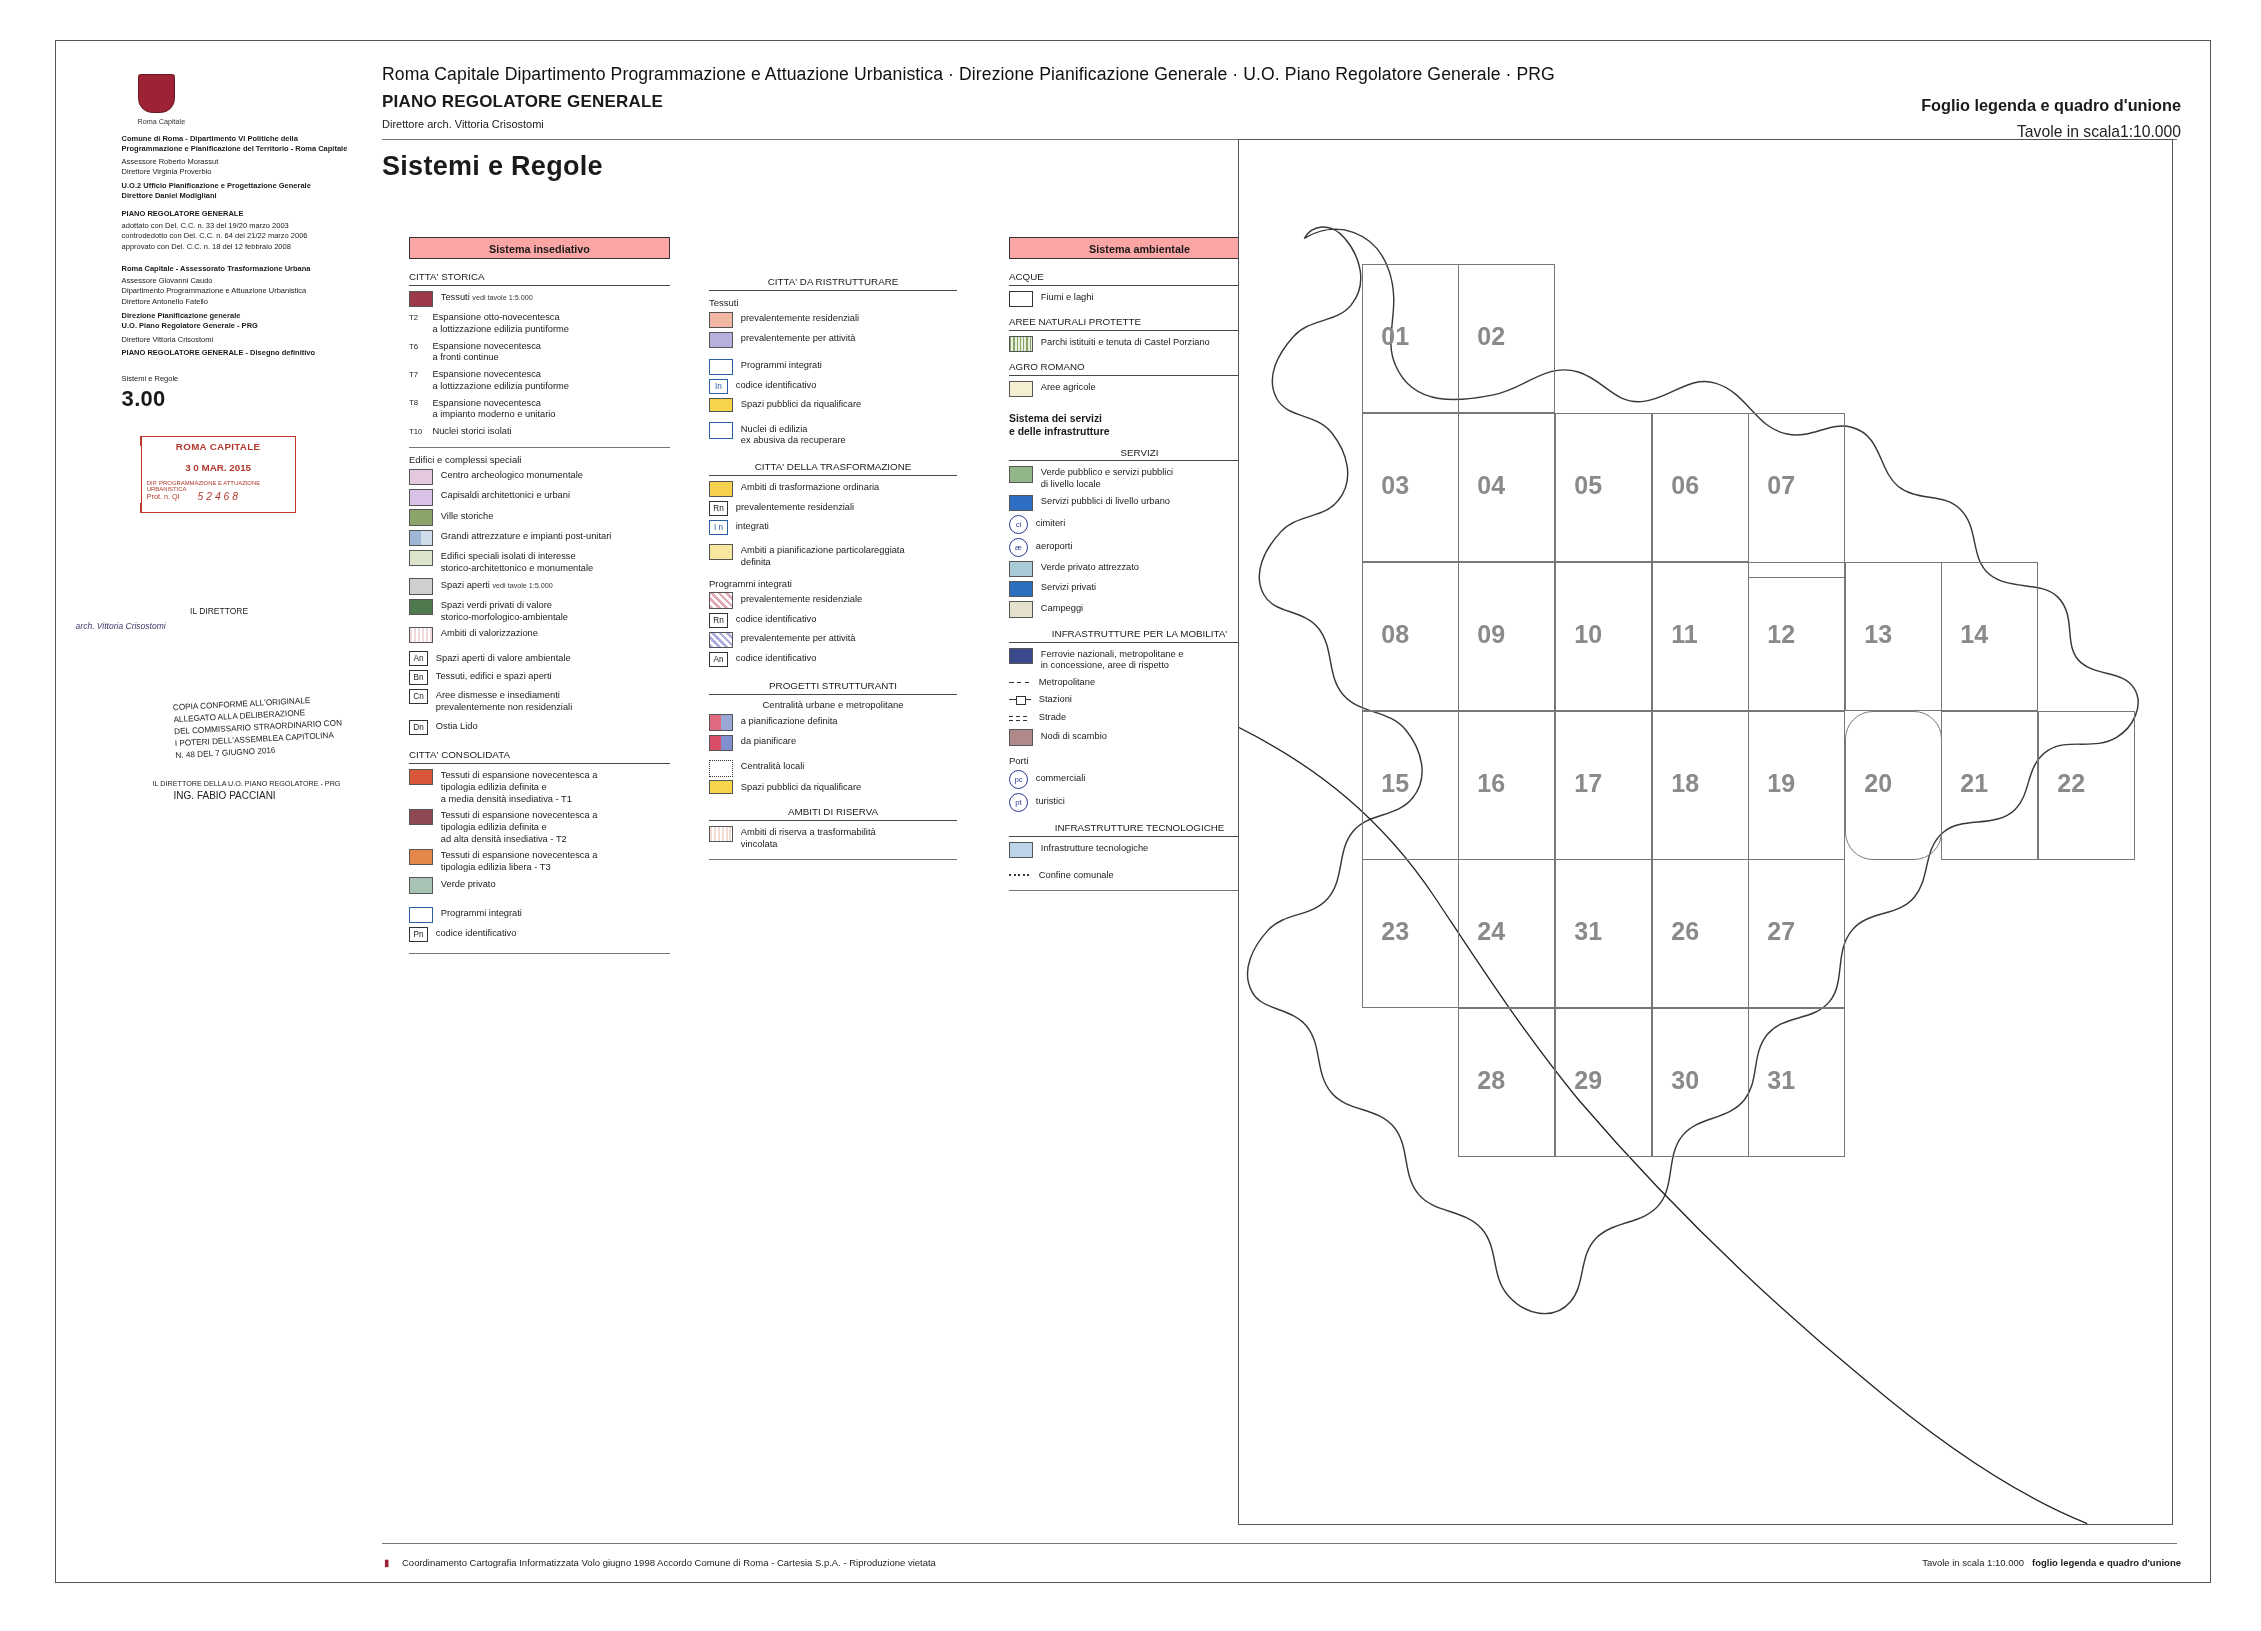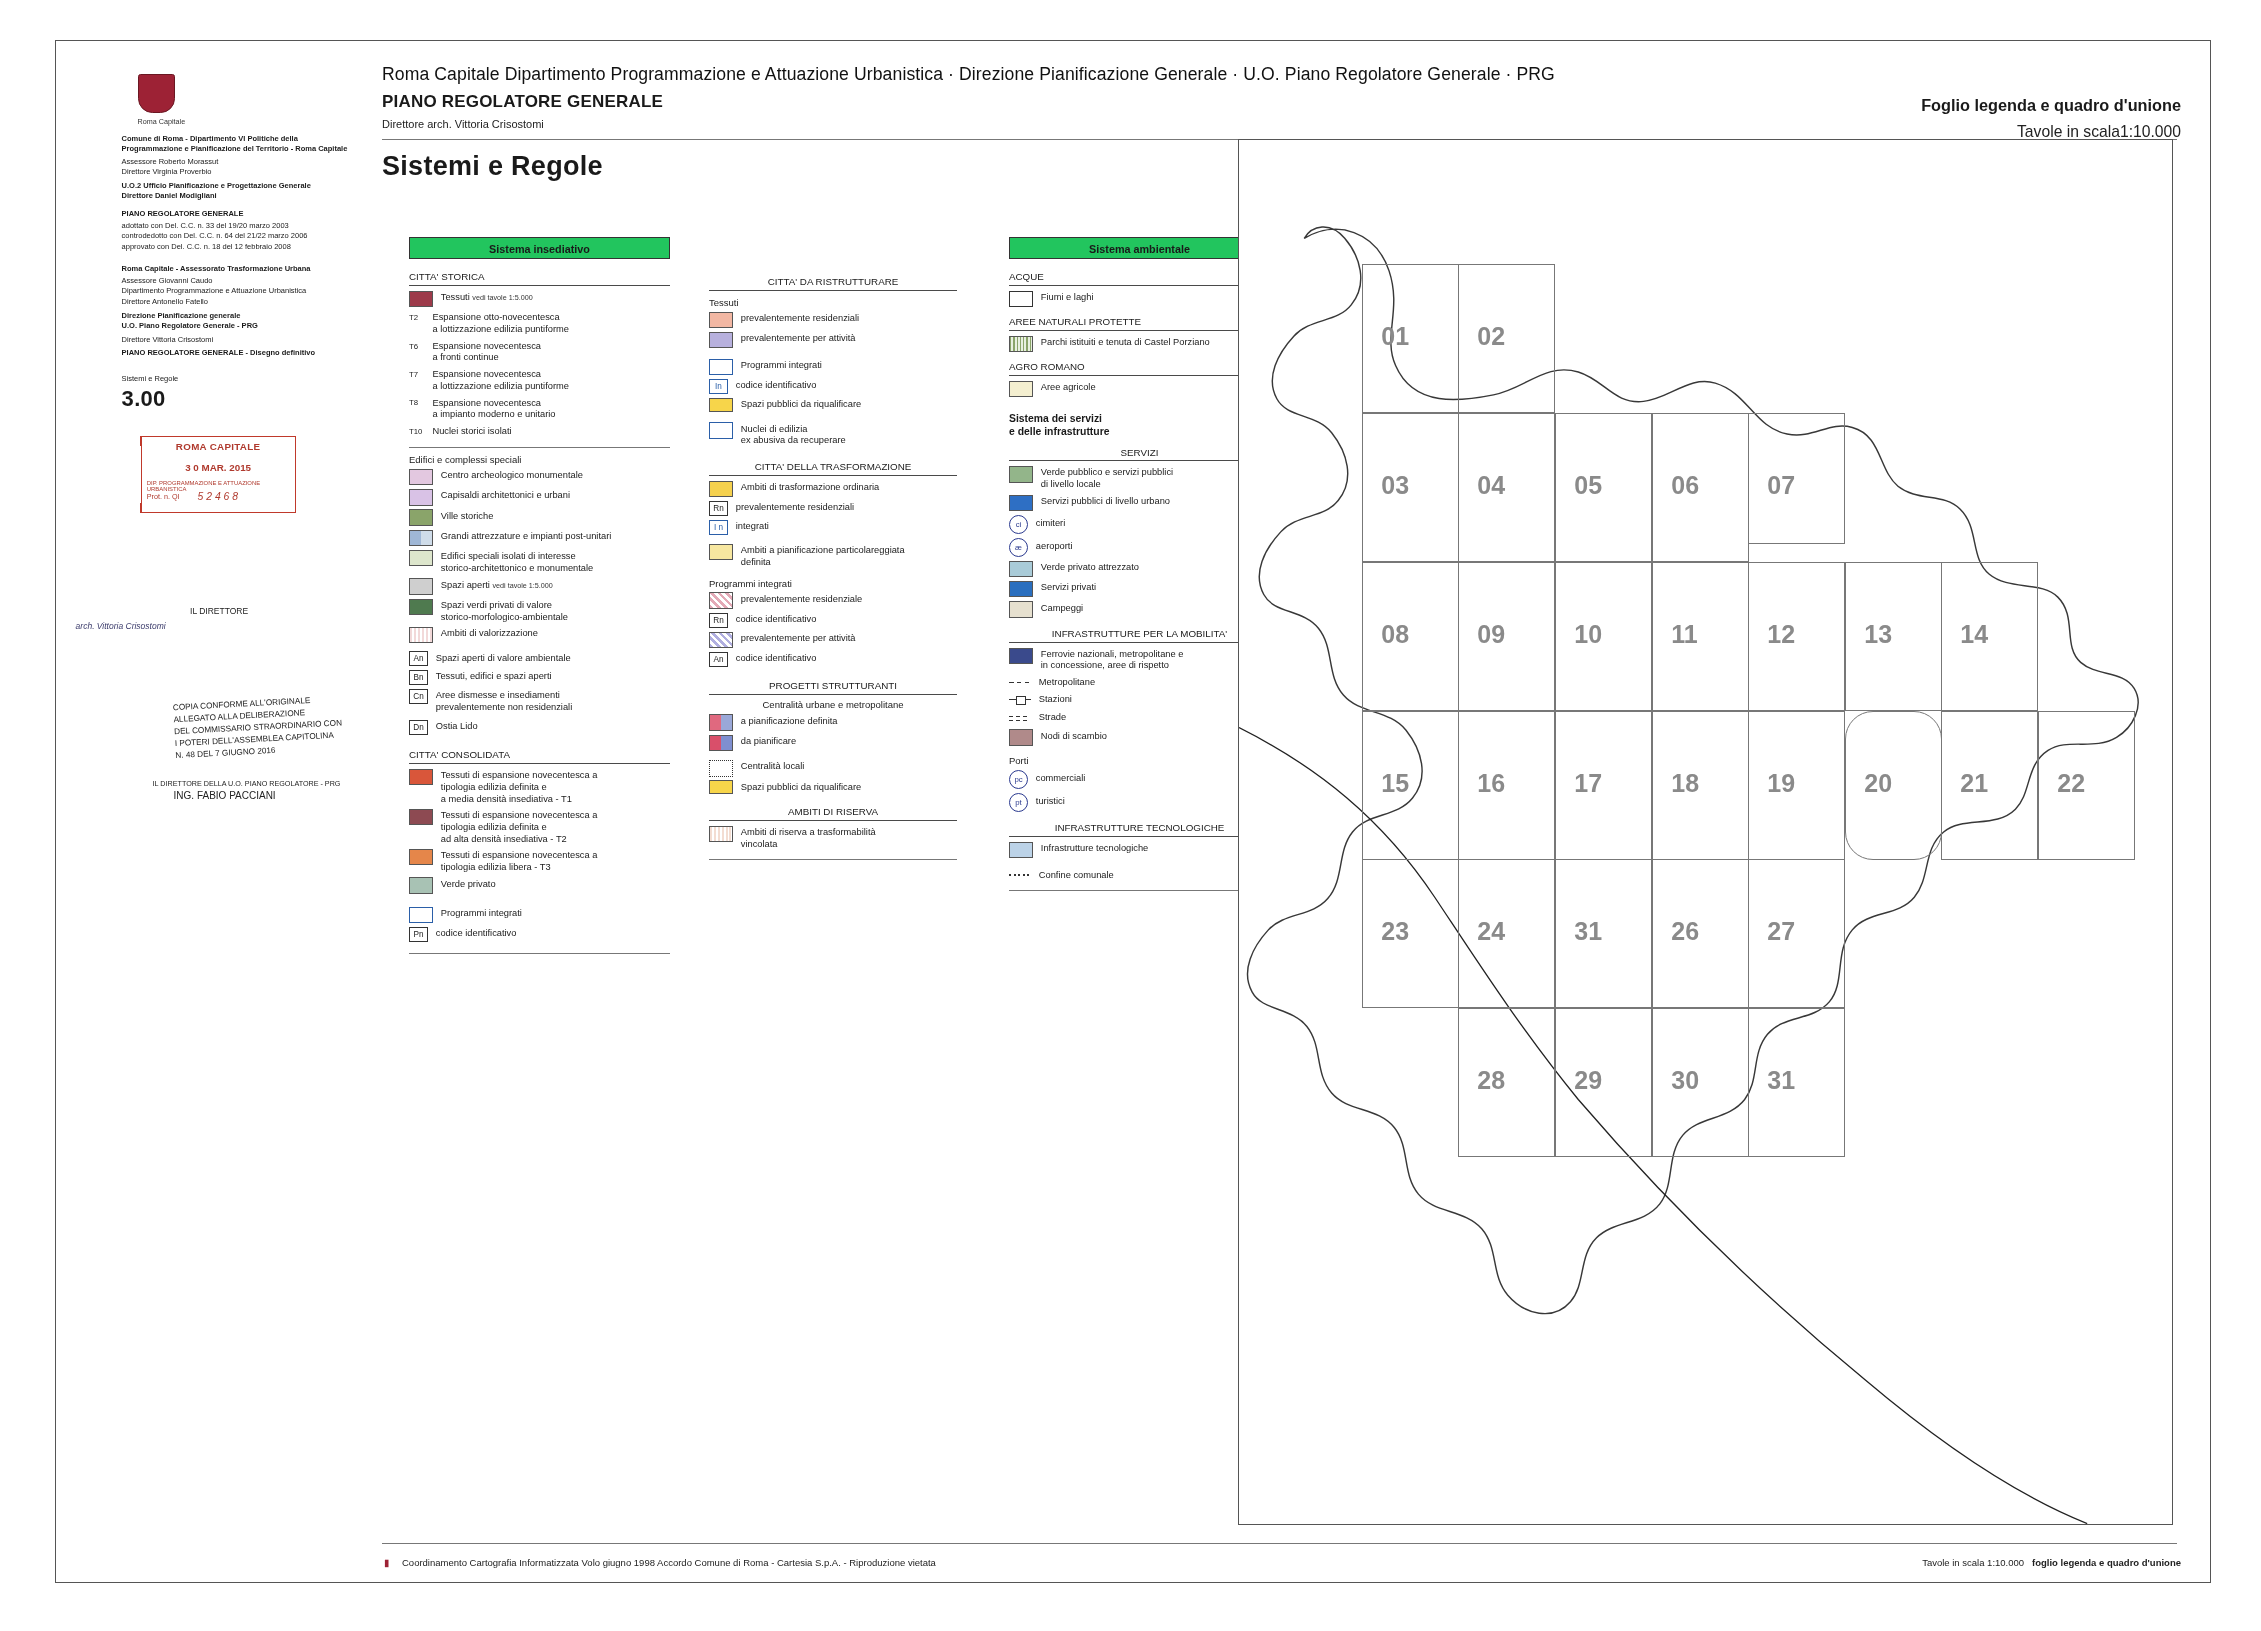--- a/index.html
+++ b/index.html
@@ -32,21 +32,21 @@
   .stamp .s5{position:absolute;left:56px;top:54px;font-size:10.4px;color:#b03a2e;font-style:italic;}
   .stamp .corner{position:absolute;width:9.1px;height:9.1px;border:1.3px solid #c0392b;}
   .sign1{position:absolute;left:0;top:552px;width:287px;text-align:center;font-size:8.5px;color:#222;}
   .sign2{position:absolute;left:0;top:567px;width:287px;font-size:8.5px;font-style:italic;color:#3b3b6b;}
   .conf{position:absolute;left:98px;top:643px;width:196px;font-size:8.2px;line-height:1.45;color:#222;}
   .conf-sign{position:absolute;left:77px;top:725px;font-size:7.2px;color:#222;}
   .conf-sign2{position:absolute;left:98px;top:736px;font-size:10px;color:#222;}
 
   
   .col{position:absolute;font-size:9.1px;}
-  .sysbox{border:1px solid #333;padding:4.6px 0 3.9px 0;text-align:center;font-weight:bold;font-size:10.8px;background:#22c55e;}
+  .sysbox{border:1px solid #333;padding:4.6px 0 3.9px 0;text-align:center;font-weight:bold;font-size:10.8px;background:#fca5a5;}
   .grp{font-size:9.8px;margin:9.1px 0 2.6px 0;}
   .grp-center{text-align:center;}
   .hr{height:0.8px;background:#4a4a4a;margin:2px 0 5.2px 0;}
   .hr-thin{height:0.7px;background:#777;margin:2.6px 0 3.9px 0;}
   .row{display:flex;align-items:flex-start;margin:3.9px 0;}
   .sw{width:22px;height:14.4px;border:0.7px solid #555;flex:0 0 22px;margin-right:7.8px;}
   .sw-sm{width:17px;height:11.8px;}
   .lbl{font-size:9.3px;line-height:1.25;padding-top:1.3px;}
   .lbl small{font-size:7.2px;color:#333;}
   .code{width:17px;height:13px;border:0.9px solid #333;display:flex;align-items:center;justify-content:center;
@@ -517,21 +517,21 @@
           </div>
           <div class="cell" style="left: 219px; top: 273px; width: 97px; height: 149px;">
             <div class="cellnum" style="left: 18.3px; top: 57px;">04</div>
           </div>
           <div class="cell" style="left: 316px; top: 273px; width: 97px; height: 149px;">
             <div class="cellnum" style="left: 18.3px; top: 57px;">05</div>
           </div>
           <div class="cell" style="left: 413px; top: 273px; width: 97px; height: 149px;">
             <div class="cellnum" style="left: 18.3px; top: 57px;">06</div>
           </div>
-          <div class="cell" style="left: 509px; top: 273px; width: 97px; height: 131px;">
+          <div class="cell" style="left: 509px; top: 273px; width: 97px; height: 165px;">
             <div class="cellnum" style="left: 18.3px; top: 57px;">07</div>
           </div>
           <div class="cell" style="left: 123px; top: 422px; width: 97px; height: 149px;">
             <div class="cellnum" style="left: 18.3px; top: 57px;">08</div>
           </div>
           <div class="cell" style="left: 219px; top: 422px; width: 97px; height: 149px;">
             <div class="cellnum" style="left: 18.3px; top: 57px;">09</div>
           </div>
           <div class="cell" style="left: 316px; top: 422px; width: 97px; height: 149px;">
             <div class="cellnum" style="left: 18.3px; top: 57px;">10</div>

